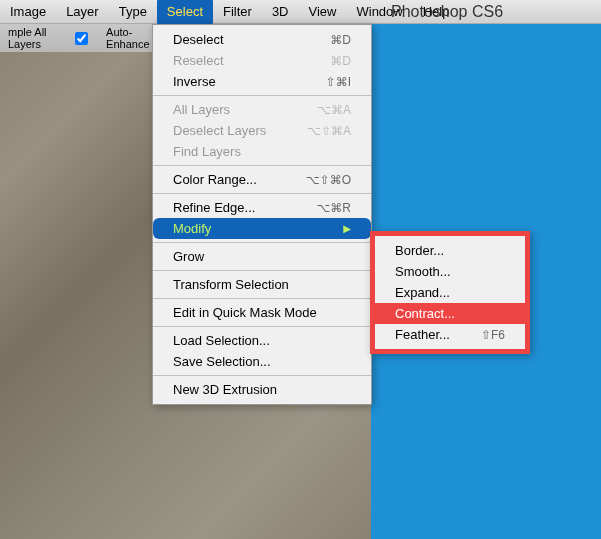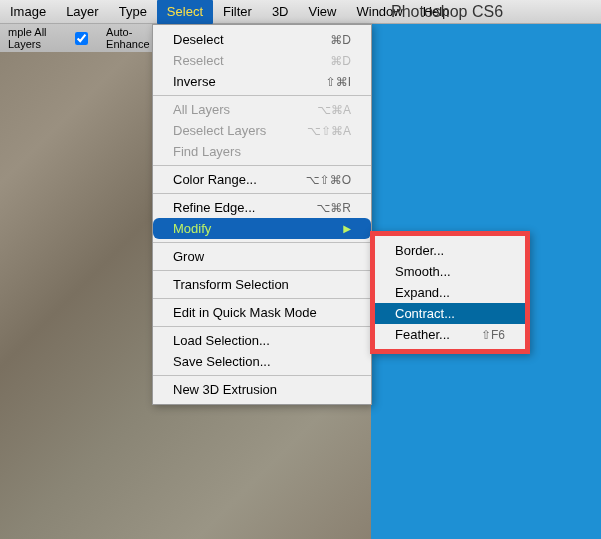--- a/index.html
+++ b/index.html
@@ -287,21 +287,21 @@
   </div>
 
   <div class="menu-item">
     <span>Smooth...</span>
   </div>
 
   <div class="menu-item">
     <span>Expand...</span>
   </div>
 
-  <div class="menu-item active" style="background:#0369a1;color:#fff;">
+  <div class="menu-item active" style="background:#ef4444;color:#fff;">
     <span>Contract...</span>
   </div>
 
   <div class="menu-item">
     <span>Feather...</span>
     <span class="shortcut">⇧F6</span>
   </div>
 </div>
 
 </body></html>

